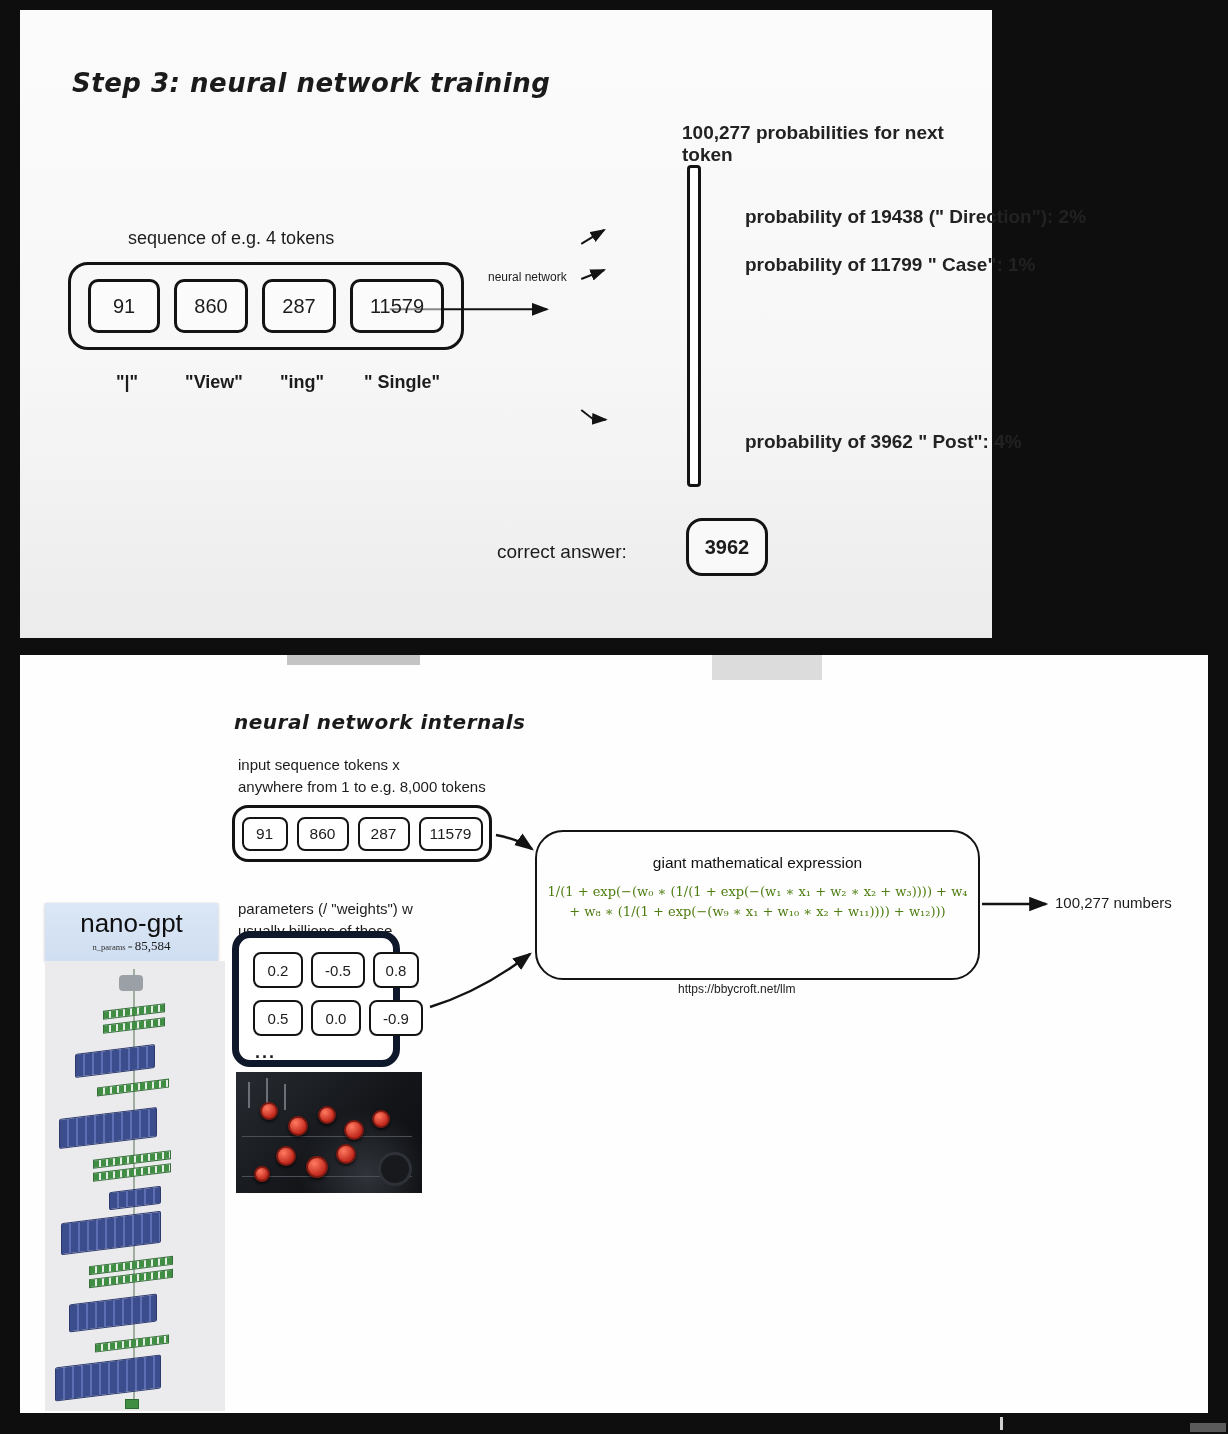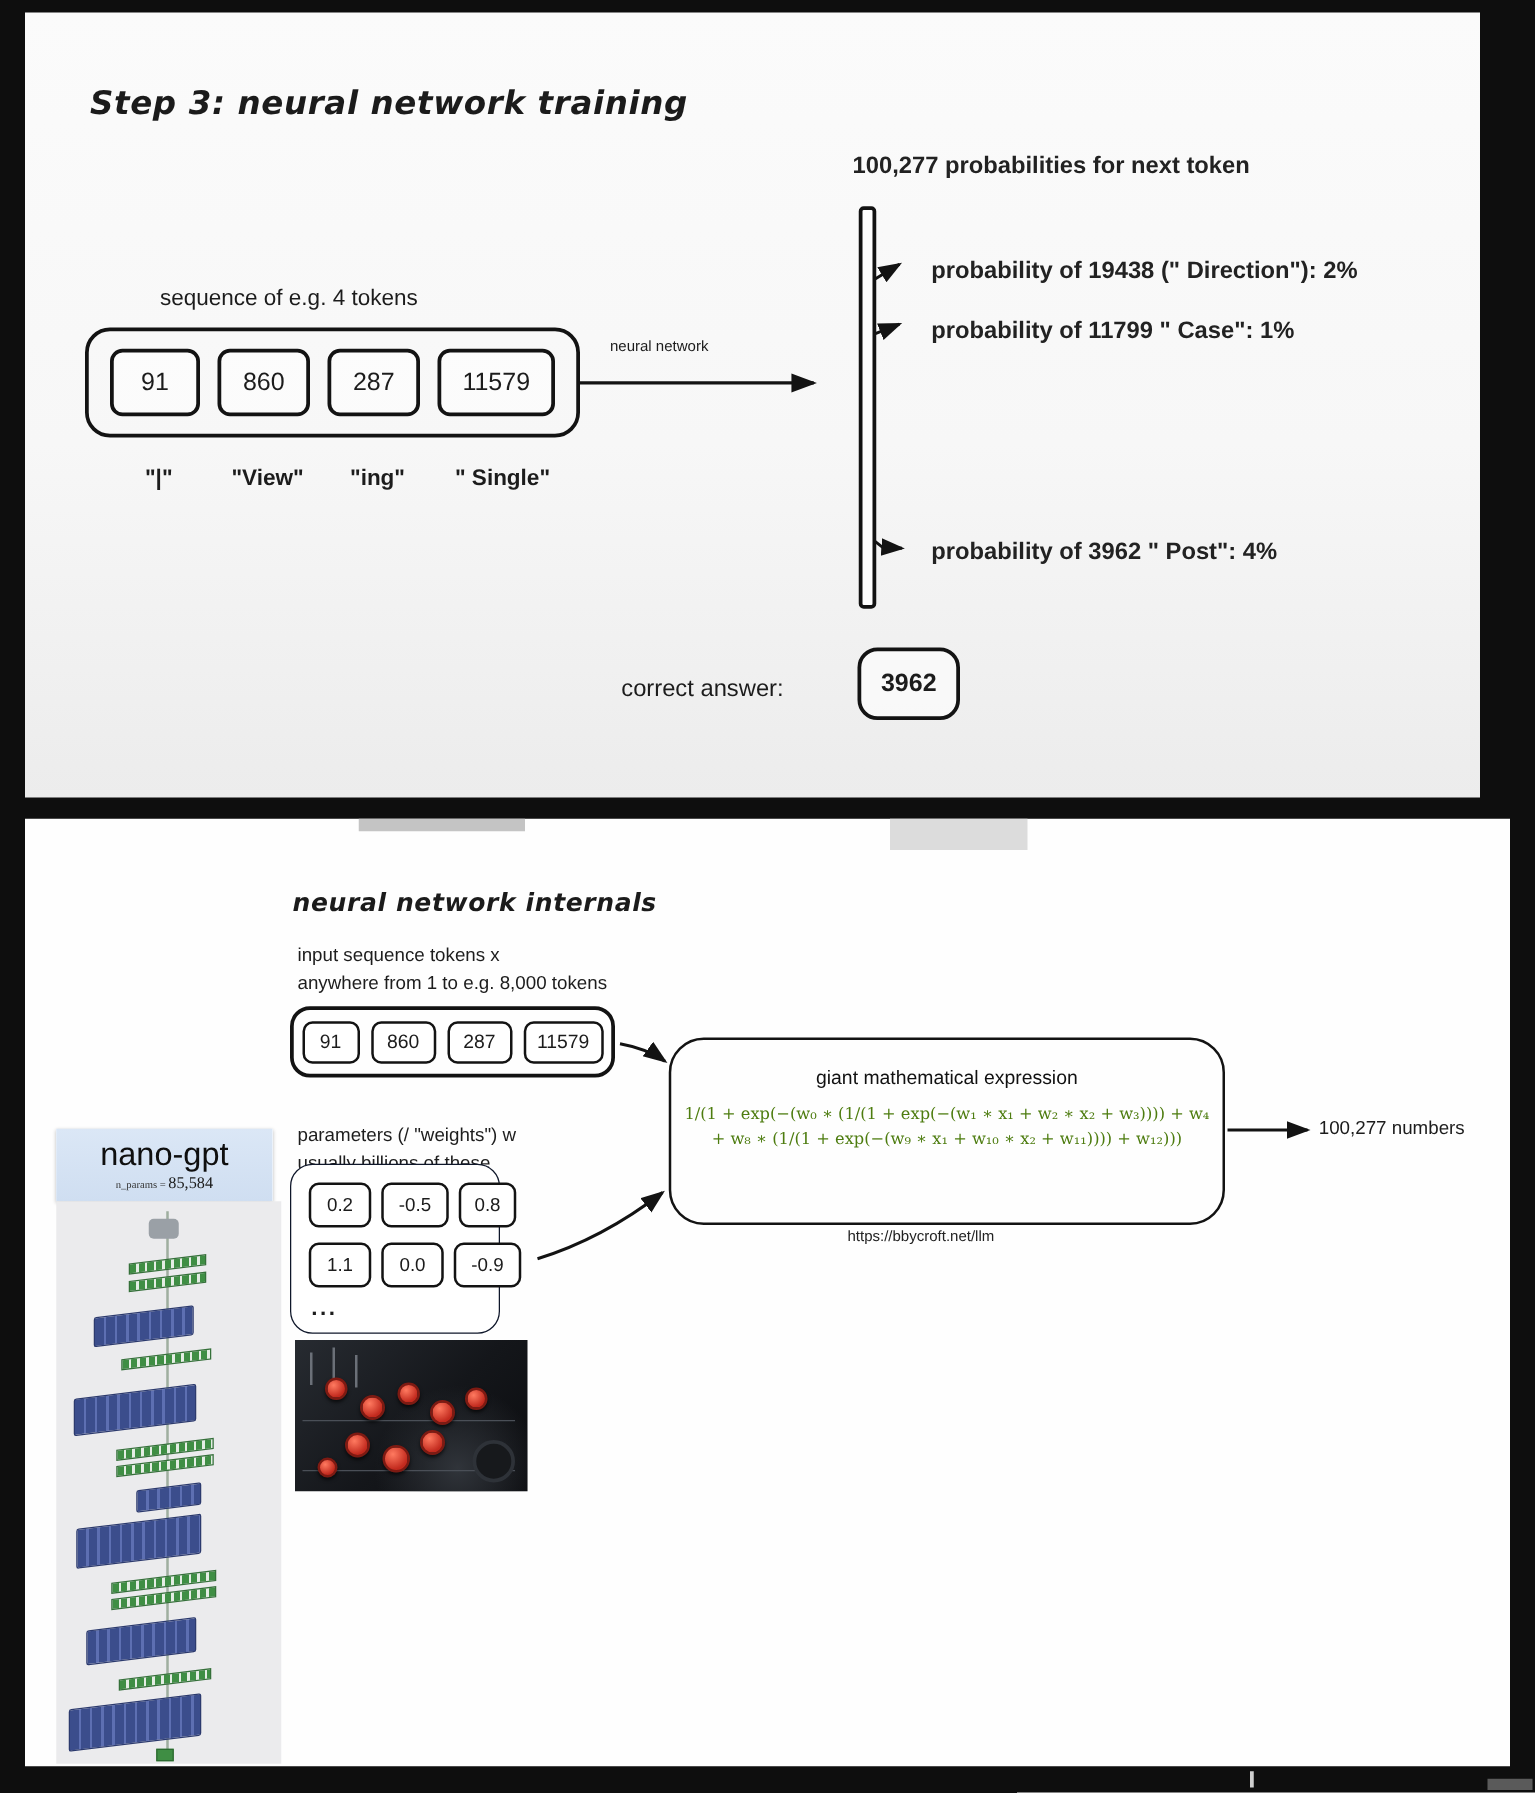--- a/index.html
+++ b/index.html
@@ -6,21 +6,21 @@
   body {
     width: 1228px; height: 1434px;
     background: #0e0e0e;
     font-family: "Liberation Sans", sans-serif;
     color: #1c1c1c;
     position: relative;
     overflow: hidden;
   }
   .panel { position: absolute; }
   .panel.top {
-    left: 20px; top: 10px; width: 1164px; height: 628px;
+    left: 20px; top: 10px; width: 972px; height: 628px;
     background: linear-gradient(180deg, #fbfbfb 0%, #f7f7f7 55%, #ececec 100%);
   }
   .panel.bottom {
     left: 20px; top: 655px; width: 1188px; height: 758px;
     background: #fefefe;
   }
   .abs { position: absolute; }
   .hand {
     font-family: "DejaVu Sans", sans-serif;
     font-style: italic;
@@ -69,21 +69,21 @@
     border: 3px solid #131313; border-radius: 16px;
     display: flex; align-items: center; justify-content: center; gap: 9px;
   }
   .token-sm {
     border: 2.5px solid #131313; border-radius: 8px;
     height: 34px; display: flex; align-items: center; justify-content: center;
     font-size: 15.5px; font-weight: 500; background: #fff;
   }
   .params-outer {
     left: 212px; top: 276px; width: 168px; height: 136px;
-    border: 1px solid #0f172a; border-radius: 18px; background: #fff;
+    border: 7px solid #0f172a; border-radius: 18px; background: #fff;
   }
   .param-box {
     position: absolute; border: 2.5px solid #131313; border-radius: 8px;
     height: 36px; display: flex; align-items: center; justify-content: center;
     font-size: 15px; font-weight: 500; background: #fff;
   }
   .ellipsis { position: absolute; left: 16px; top: 104px; font-size: 18px; font-weight: 700; letter-spacing: 2px; }
 
   .nanogpt-box {
     left: 25px; top: 248px; width: 173px; height: 58px;
@@ -224,21 +224,21 @@
     <div class="token-sm" style="width:64px">11579</div>
   </div>
 
   <div class="abs cap" style="left:218px;top:245px">parameters (/ "weights") w</div>
   <div class="abs cap" style="left:218px;top:267px">usually billions of these</div>
 
   <div class="abs params-outer">
     <div class="param-box" style="left:14px;top:14px;width:50px">0.2</div>
     <div class="param-box" style="left:72px;top:14px;width:54px">-0.5</div>
     <div class="param-box" style="left:134px;top:14px;width:46px">0.8</div>
-    <div class="param-box" style="left:14px;top:62px;width:50px">1.1</div>
+    <div class="param-box" style="left:14px;top:62px;width:50px">0.5</div>
     <div class="param-box" style="left:72px;top:62px;width:50px">0.0</div>
     <div class="param-box" style="left:130px;top:62px;width:54px">-0.9</div>
     <div class="ellipsis">...</div>
   </div>
 
   <div class="abs nanogpt-box">
     <div class="nanogpt-name">nano-gpt</div>
     <div class="nanogpt-params"><span class="pfx">n_params = </span><span>85,584</span></div>
   </div>
 

